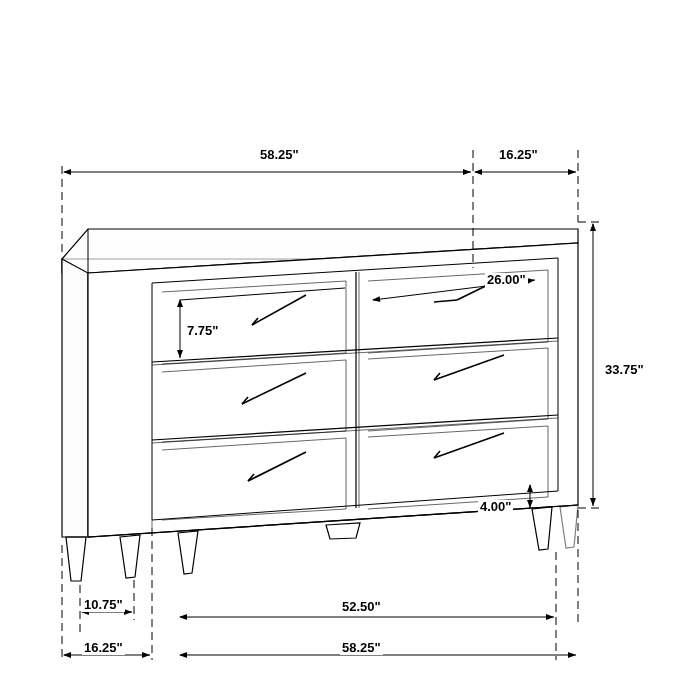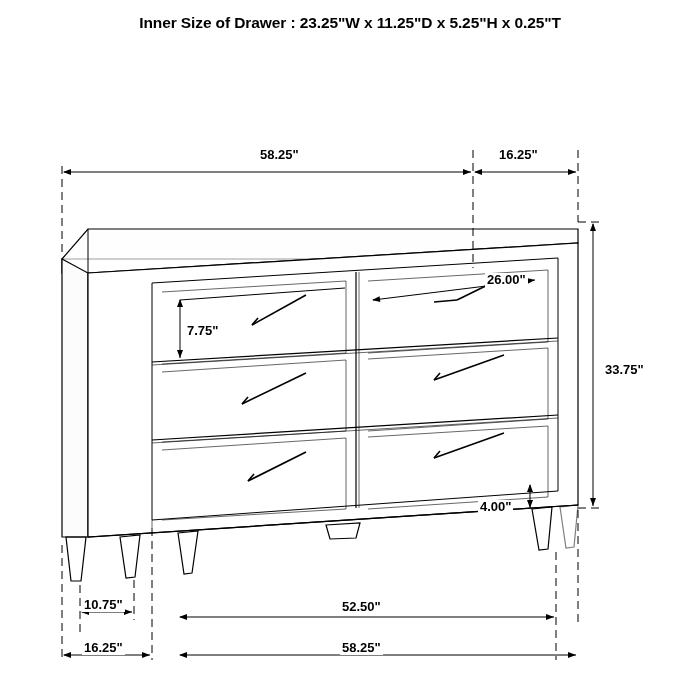--- a/index.html
+++ b/index.html
@@ -45,21 +45,20 @@
     padding: 0 2px;
     white-space: nowrap;
     line-height: 14px;
   }
 </style>
 </head>
 <body>
 
 <div id="stage">
 
-  <div class="title">Inner Size of Drawer : 23.25"W x 11.25"D x 5.25"H x 0.25"T</div>
 
   <svg class="dwg" viewBox="0 0 700 700">
     <defs>
       <marker id="ar" markerWidth="9" markerHeight="9" refX="8" refY="3" orient="auto" markerUnits="strokeWidth">
         <path d="M0,0 L8,3 L0,6 z" fill="#000"></path>
       </marker>
       <marker id="arS" markerWidth="9" markerHeight="9" refX="1" refY="3" orient="auto" markerUnits="strokeWidth">
         <path d="M8,0 L0,3 L8,6 z" fill="#000"></path>
       </marker>
     </defs>

